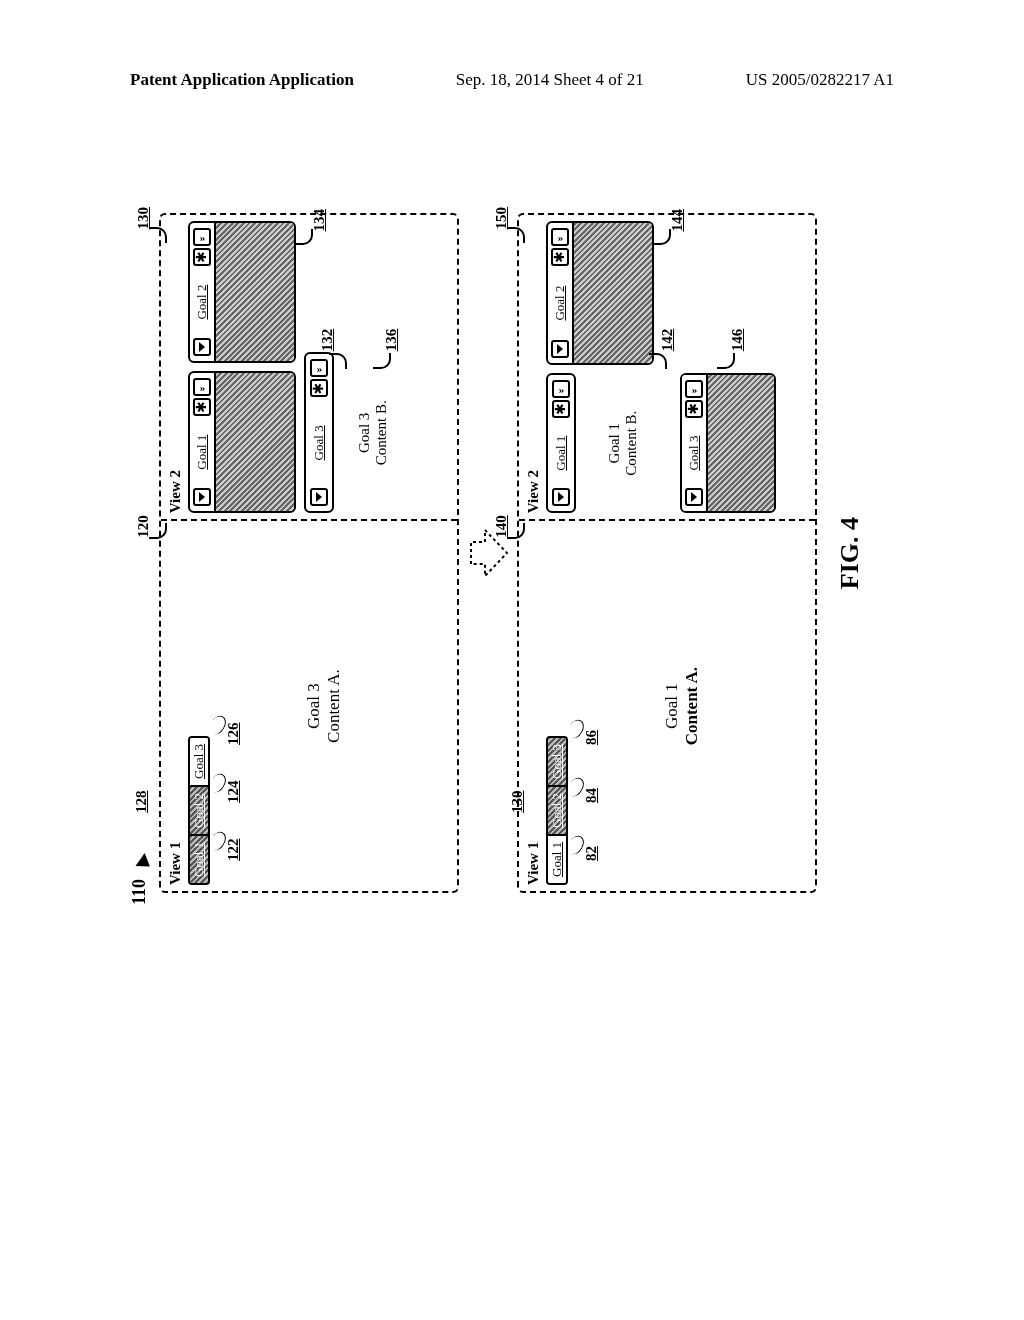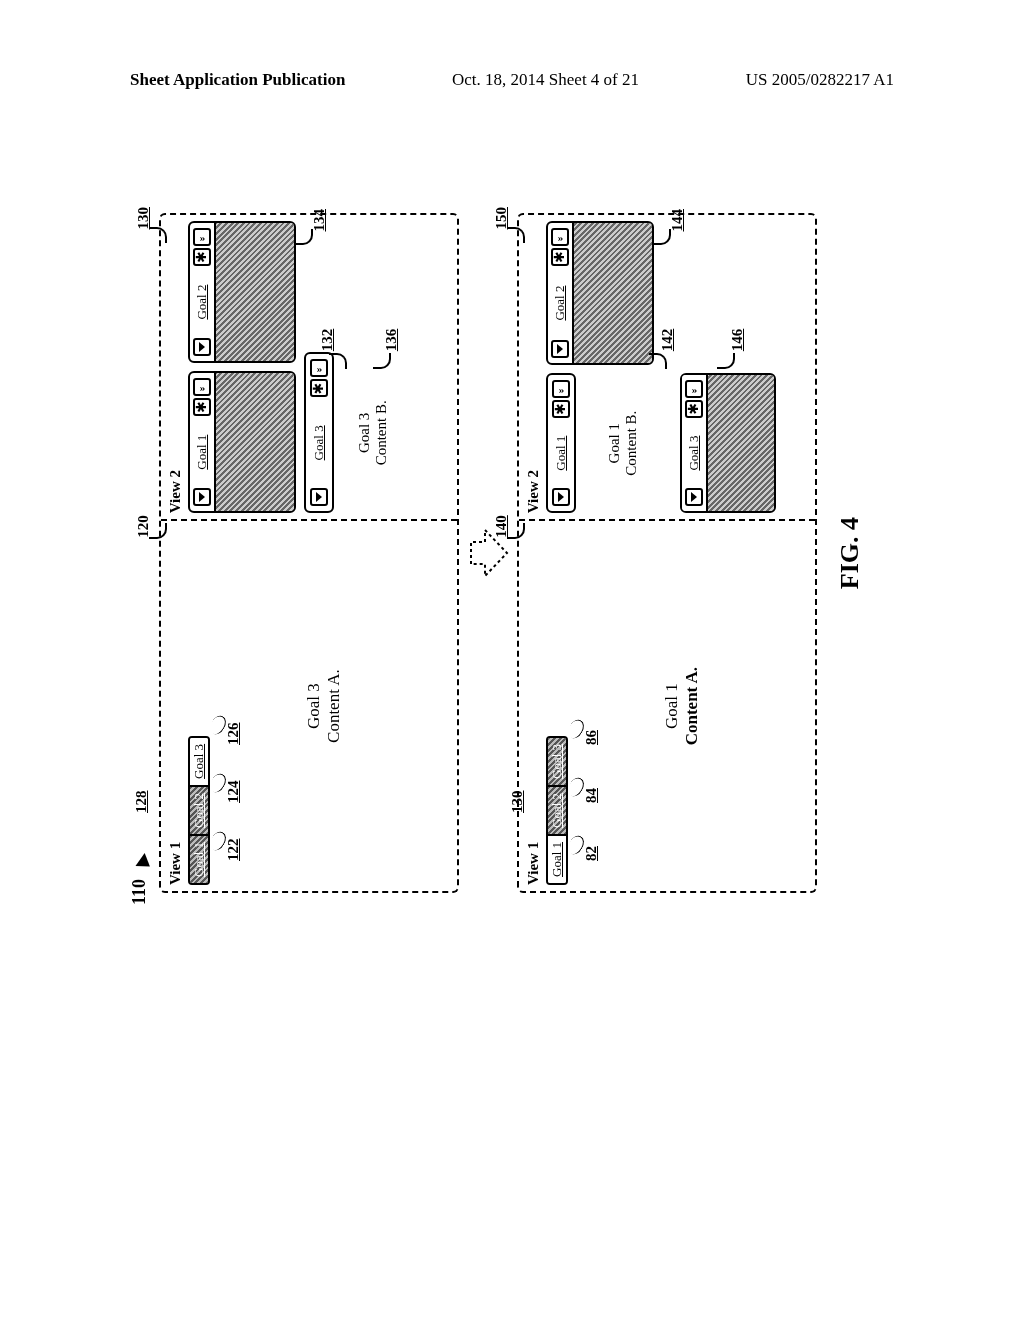--- a/index.html
+++ b/index.html
@@ -162,22 +162,22 @@
     display:flex; justify-content:center; margin:2px 0 8px 0;
   }
 
   .u { text-decoration: underline; }
   .b { font-weight: bold; }
 </style>
 </head>
 <body>
 
 <div class="page-header">
-  <span class="left">Sheet Application Publication</span>
-  <span>Oct. 18, 2014  Sheet 4 of 21</span>
+  <span class="left">Patent Application Application</span>
+  <span>Sep. 18, 2014  Sheet 4 of 21</span>
   <span>US 2005/0282217 A1</span>
 </div>
 
 <div class="figure-wrap">
 
   <div class="ref b" style="left:-12px; top:-30px; font-size:18px">110</div>
   <div class="big-arrow" style="left:14px; top:-24px"></div>
 
   <div class="ref u b" style="left:80px; top:-26px;">128</div>
 

